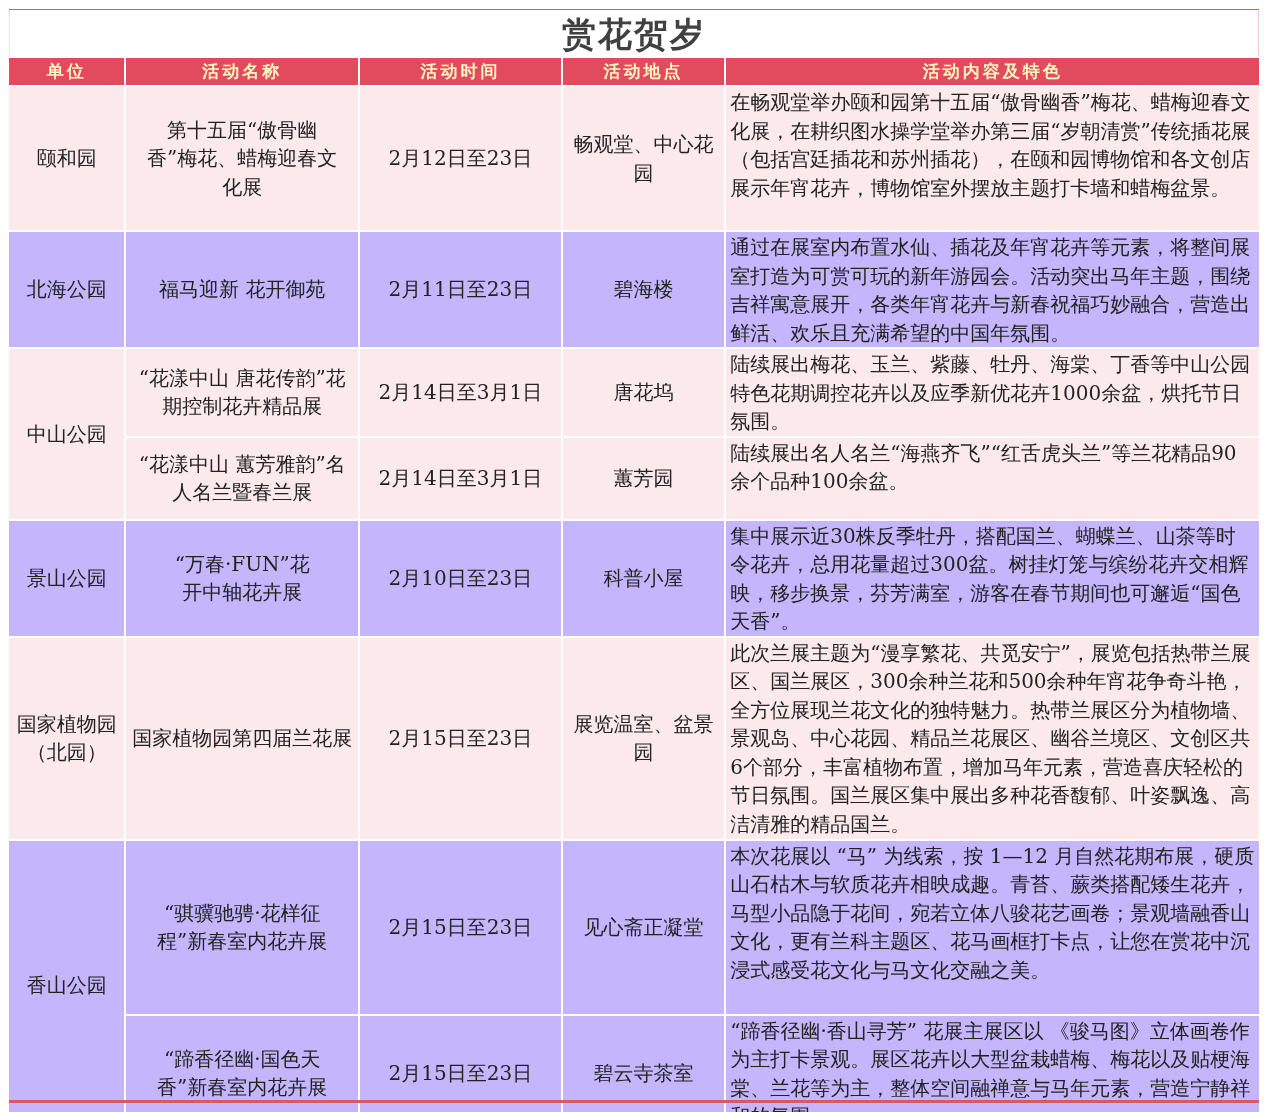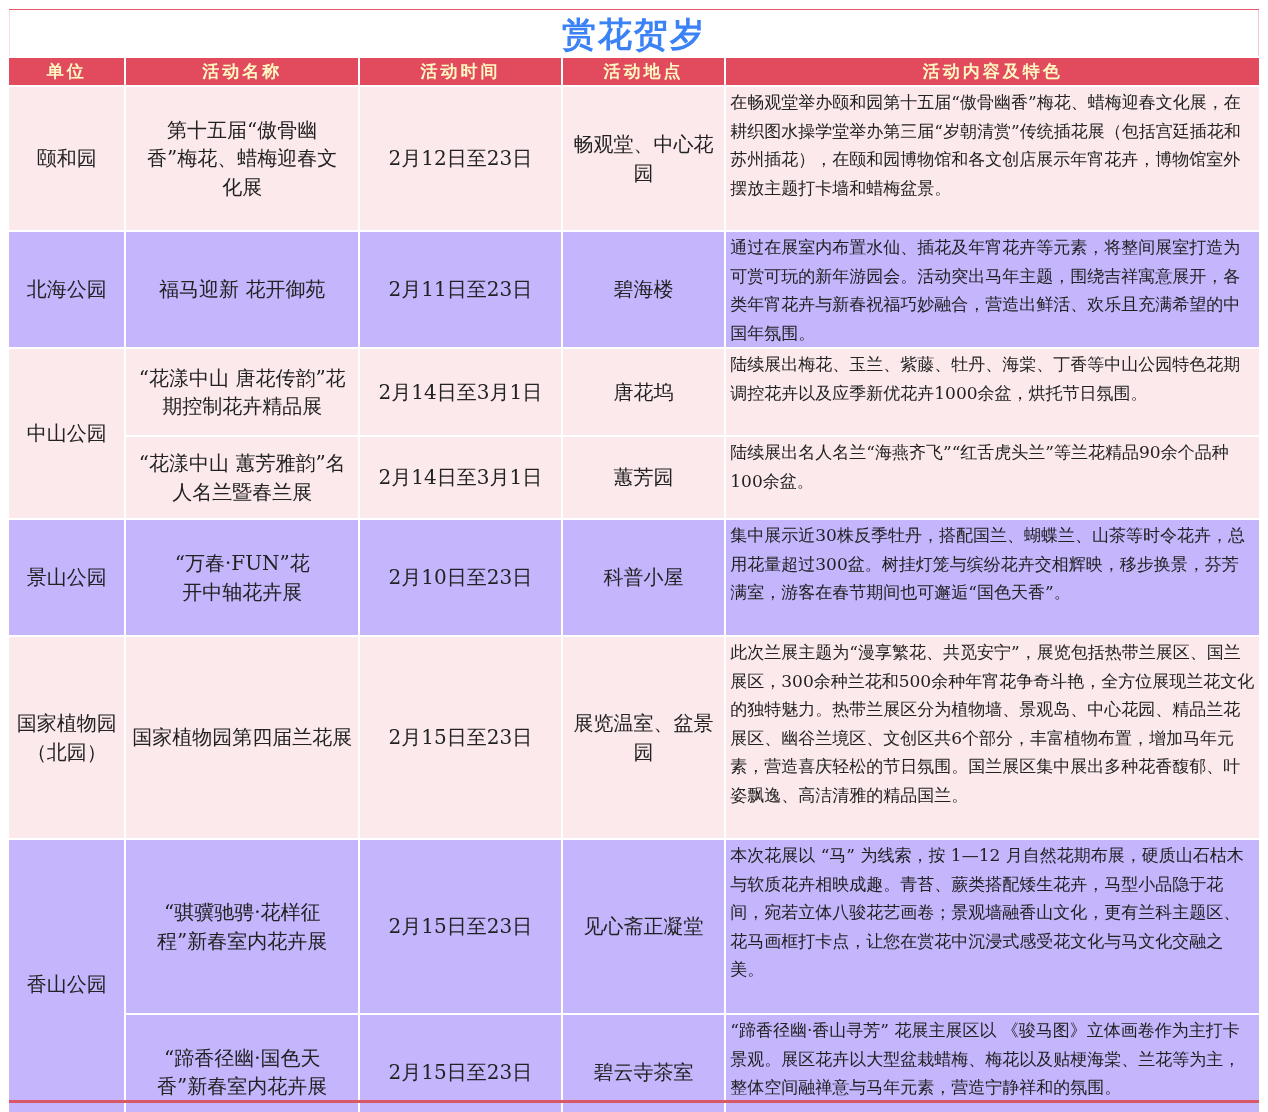--- a/index.html
+++ b/index.html
@@ -3,29 +3,29 @@
 <meta charset="utf-8">
 <style>
   html, body { margin: 0; padding: 0; background: #ffffff; }
   body { width: 1268px; height: 1112px; position: relative; overflow: hidden;
          font-family: "DejaVu Serif", "Liberation Serif", serif; color: #222; }
   .sheet { position: absolute; left: 9px; top: 9px; width: 1250px; }
   .top-rule { height: 1px; background: #e25868; }
   .title-row { height: 46px; background: #ffffff; border-right: 1px solid #f1c9cf;
                border-left: 1px solid #f7e3e6; position: relative; }
   .title { position: absolute; left: 0; right: 0; top: 2px; text-align: center;
-           font-size: 34px; font-weight: bold; color: #3b82f6; letter-spacing: 2px;
+           font-size: 34px; font-weight: bold; color: #404040; letter-spacing: 2px;
            font-family: "DejaVu Serif", "Liberation Serif", serif; }
   table { border-collapse: separate; border-spacing: 2px 2px; width: 1254px;
           margin-left: -2px; table-layout: fixed; }
   th { background: #e24b5e; color: #fef9c3; font-family: "DejaVu Sans", "Liberation Sans", sans-serif;
        font-weight: bold; font-size: 17px; height: 27px; padding: 0; letter-spacing: 3px; }
   td { font-size: 20px; line-height: 28.5px; padding: 0 4px; vertical-align: middle;
        text-align: center; }
-  td.desc { text-align: left; vertical-align: top; font-size: 17px; line-height: 28.5px; padding: 1px 4px 0 4px; }
+  td.desc { text-align: left; vertical-align: top; font-size: 20px; line-height: 28.5px; padding: 1px 4px 0 4px; }
   tr.light td { background: #fbe9eb; }
   tr.dark td { background: #c4b5fd; }
   .bottom-rule { position: absolute; left: 9px; top: 1100px; width: 1250px; height: 3px;
                  background: #d95767; }
   .c1 { width: 115px; } .c2 { width: 231px; } .c3 { width: 200px; } .c4 { width: 161px; } .c5 { width: 531px; }
 </style>
 </head>
 <body>
 
 <div class="sheet">

